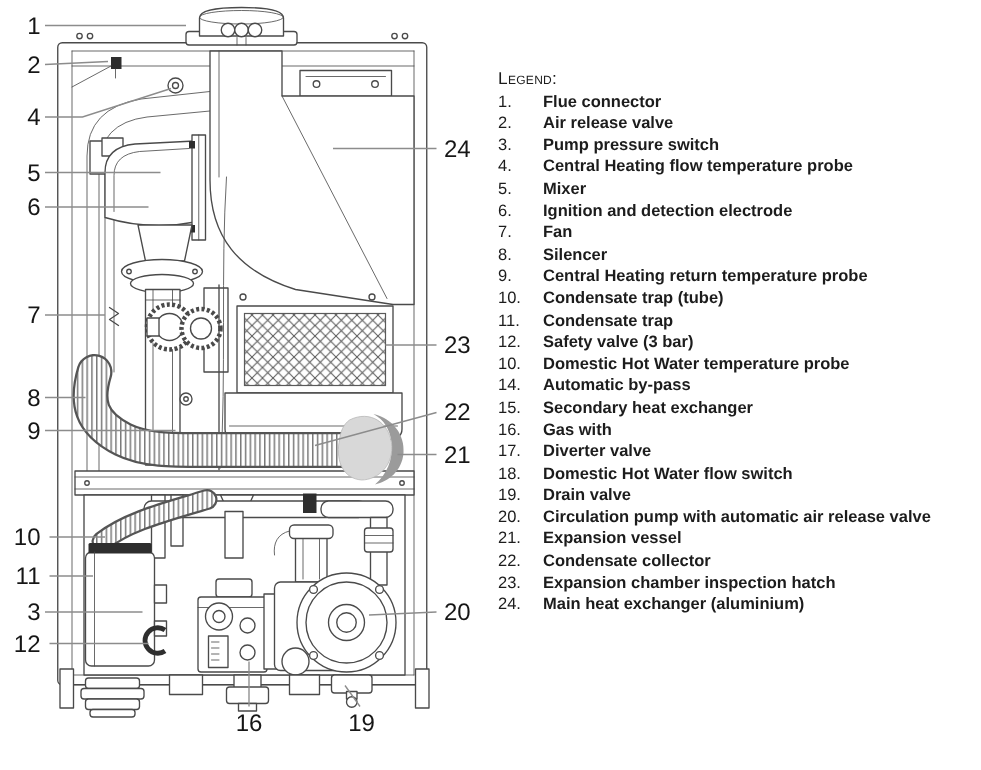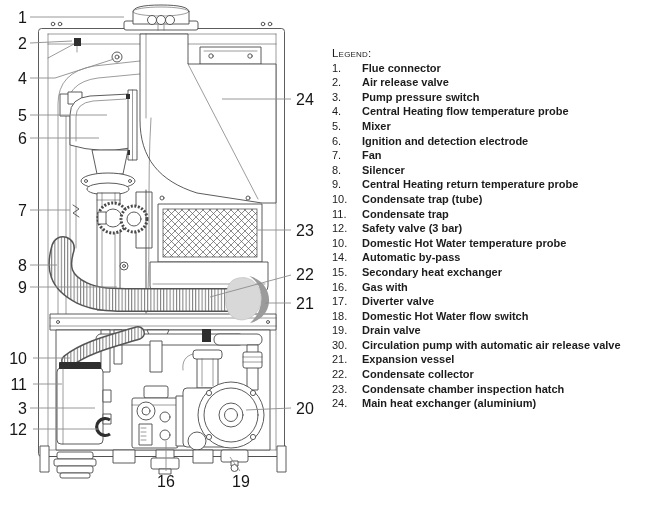--- a/index.html
+++ b/index.html
@@ -342,34 +342,34 @@
         </li>
       <li>
           <span class="num-col">18.</span>
           <span class="lbl-col">Domestic Hot Water flow switch</span>
         </li>
       <li>
           <span class="num-col">19.</span>
           <span class="lbl-col">Drain valve</span>
         </li>
       <li>
-          <span class="num-col">30.</span>
+          <span class="num-col">20.</span>
           <span class="lbl-col">Circulation pump with automatic air release valve</span>
         </li>
       <li>
           <span class="num-col">21.</span>
           <span class="lbl-col">Expansion vessel</span>
         </li>
       <li>
           <span class="num-col">22.</span>
           <span class="lbl-col">Condensate collector</span>
         </li>
       <li>
           <span class="num-col">23.</span>
-          <span class="lbl-col">Condensate chamber inspection hatch</span>
+          <span class="lbl-col">Expansion chamber inspection hatch</span>
         </li>
       <li>
           <span class="num-col">24.</span>
           <span class="lbl-col">Main heat exchanger (aluminium)</span>
         </li>
     </ol>
   </div>
 </div>
 
 </body></html>

